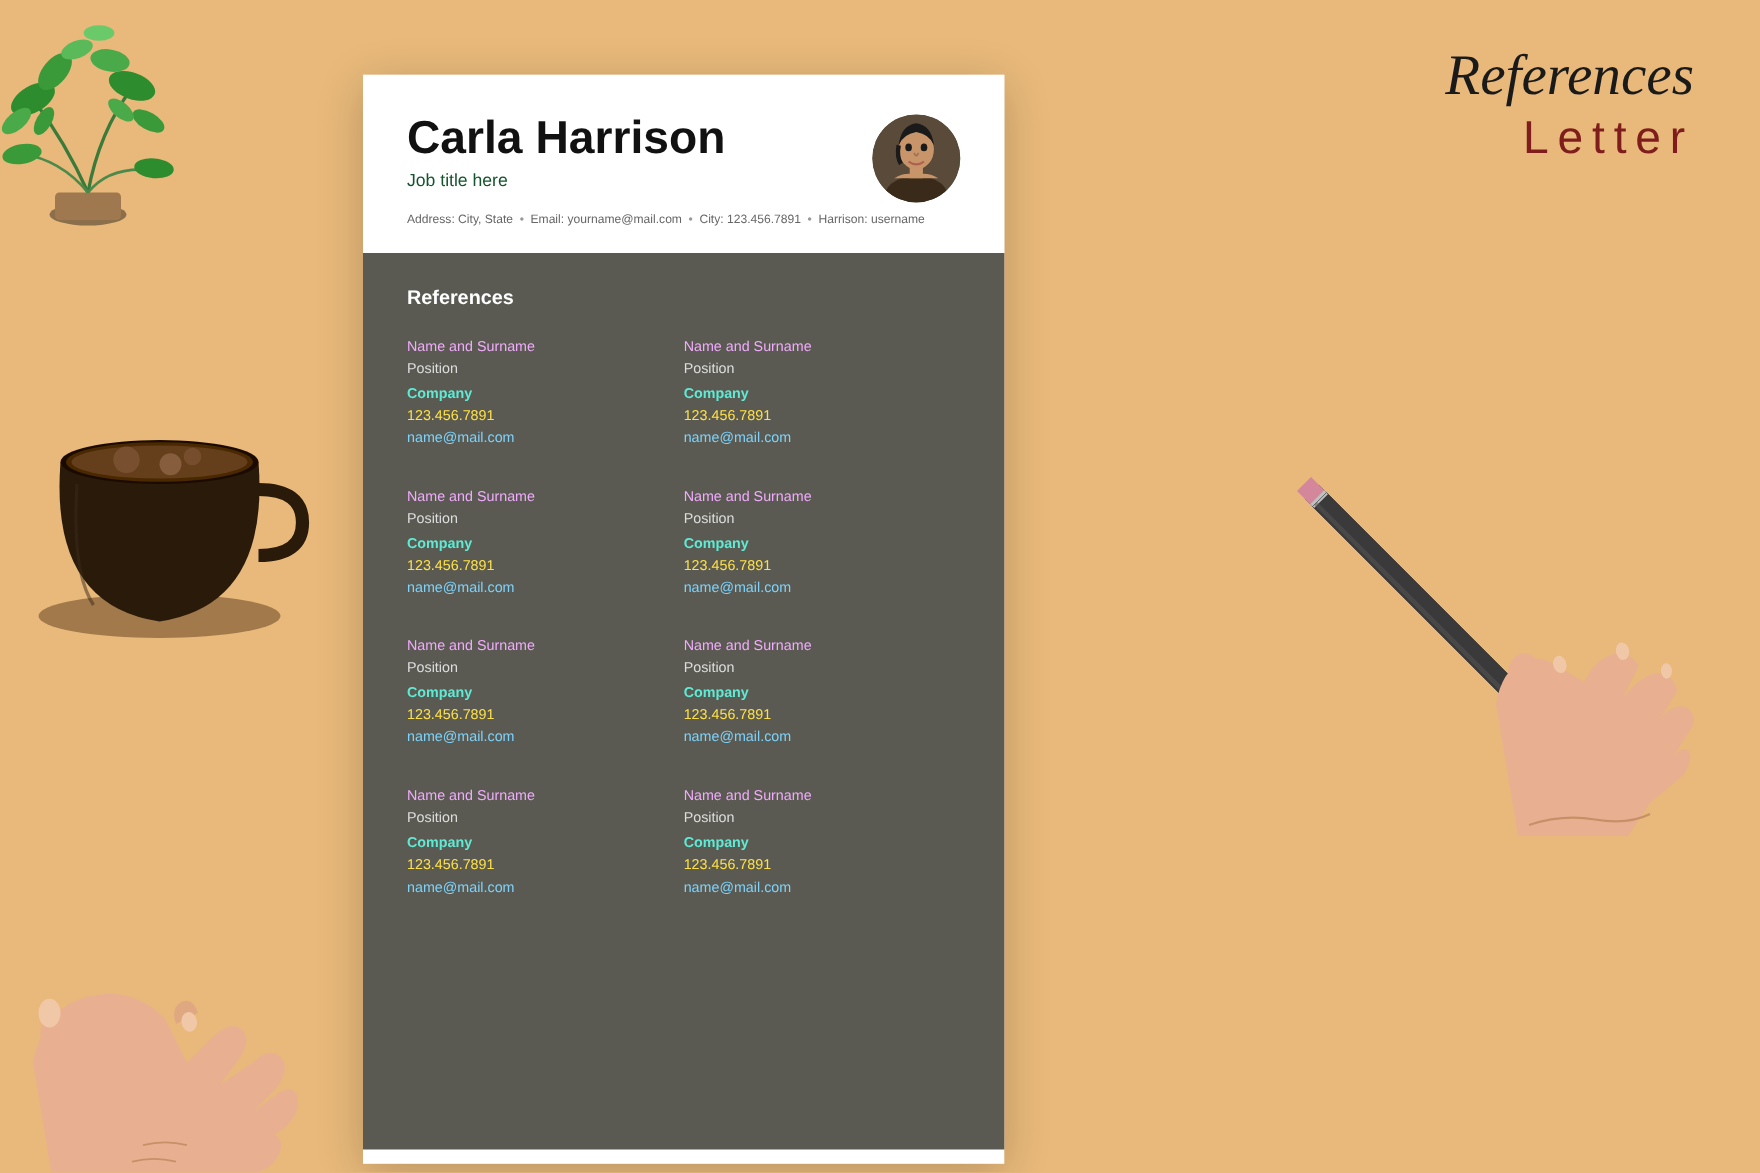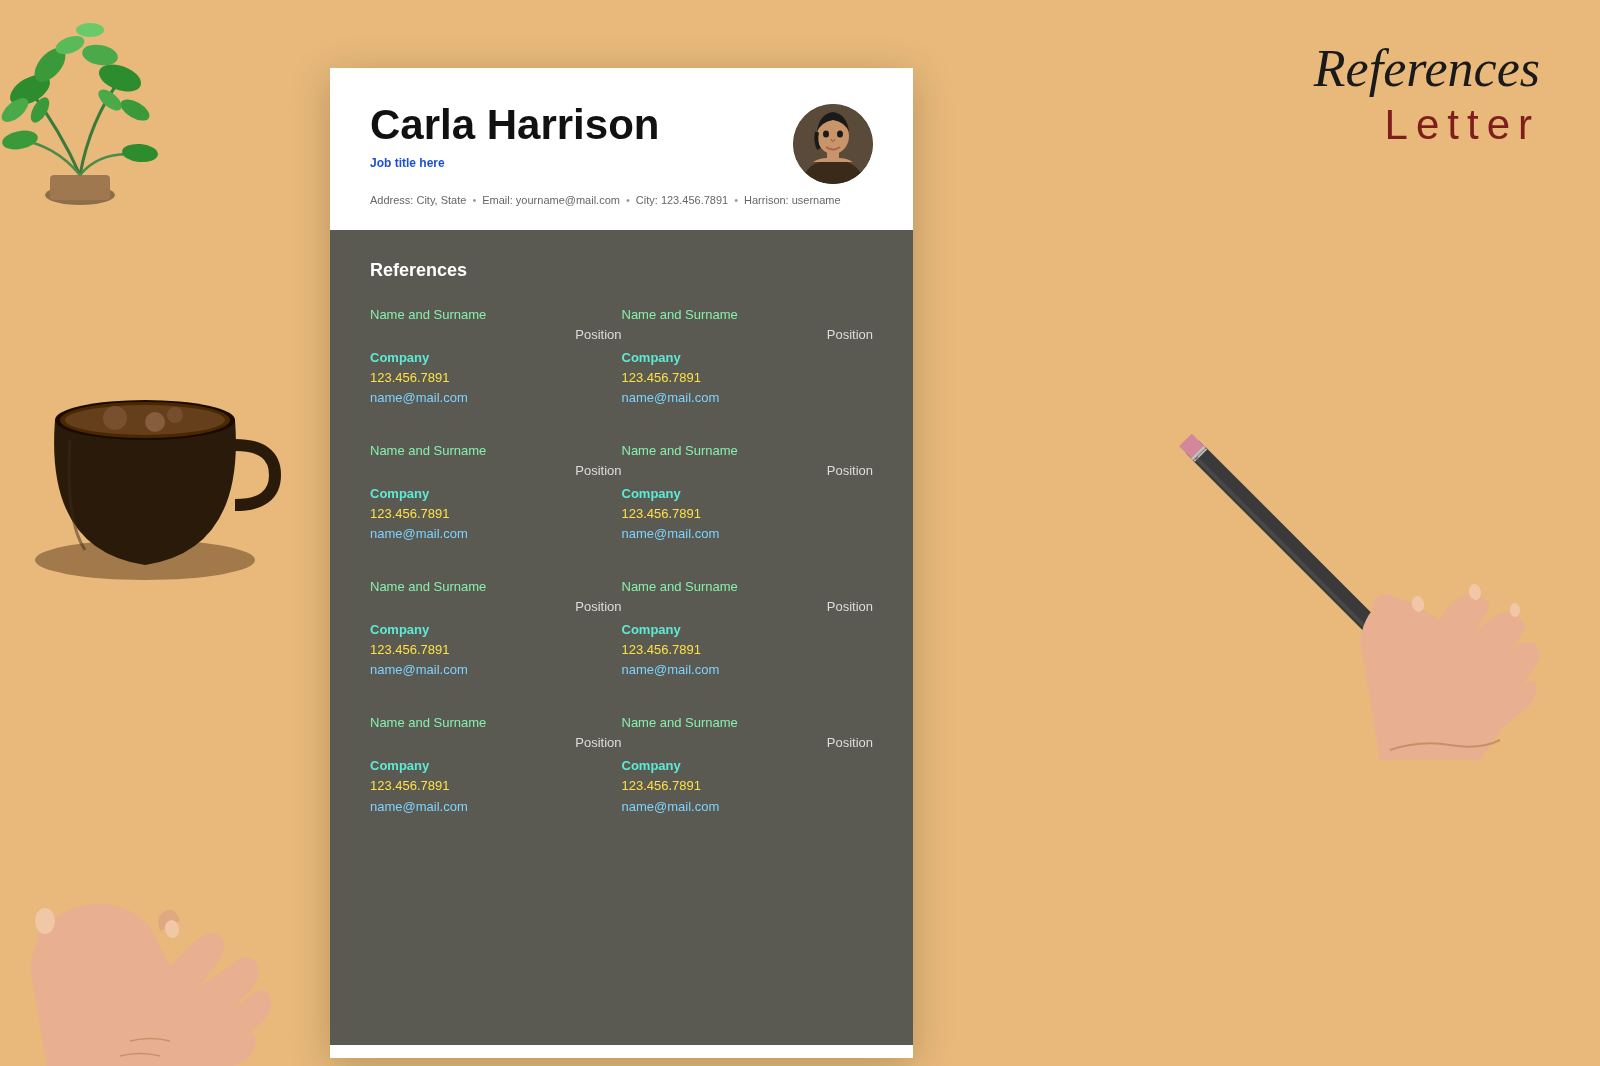--- a/index.html
+++ b/index.html
@@ -86,24 +86,24 @@
       justify-content: center;
     }
 
     
     .header-photo svg {
       width: 80px;
       height: 80px;
     }
 
     .job-title {
-      font-size: 12px;
-      color: #1d4ed8;
+      font-size: 16px;
+      color: #14532d;
       margin-top: 10px;
-      font-weight: bold;
+      font-weight: normal;
     }
 
     .contact-info {
       font-size: 11px;
       color: #666;
       margin-top: 10px;
       display: flex;
       gap: 6px;
       align-items: flex-end;
       flex-wrap: wrap;
@@ -132,31 +132,30 @@
       grid-template-columns: 1fr 1fr;
       gap: 0;
     }
 
     .reference-group {
       margin-bottom: 32px;
     }
 
     .ref-name {
       font-size: 13px;
-      color: #86efac;
+      color: #f0abfc;
       font-weight: normal;
       line-height: 1.5;
     }
 
     .ref-position {
       font-size: 13px;
       color: #ddd;
       font-weight: normal;
       line-height: 1.5;
-      text-align: right;
     }
 
     .ref-company {
       font-size: 13px;
       color: #5eead4;
       font-weight: 700;
       margin-top: 4px;
       line-height: 1.5;
     }
 

